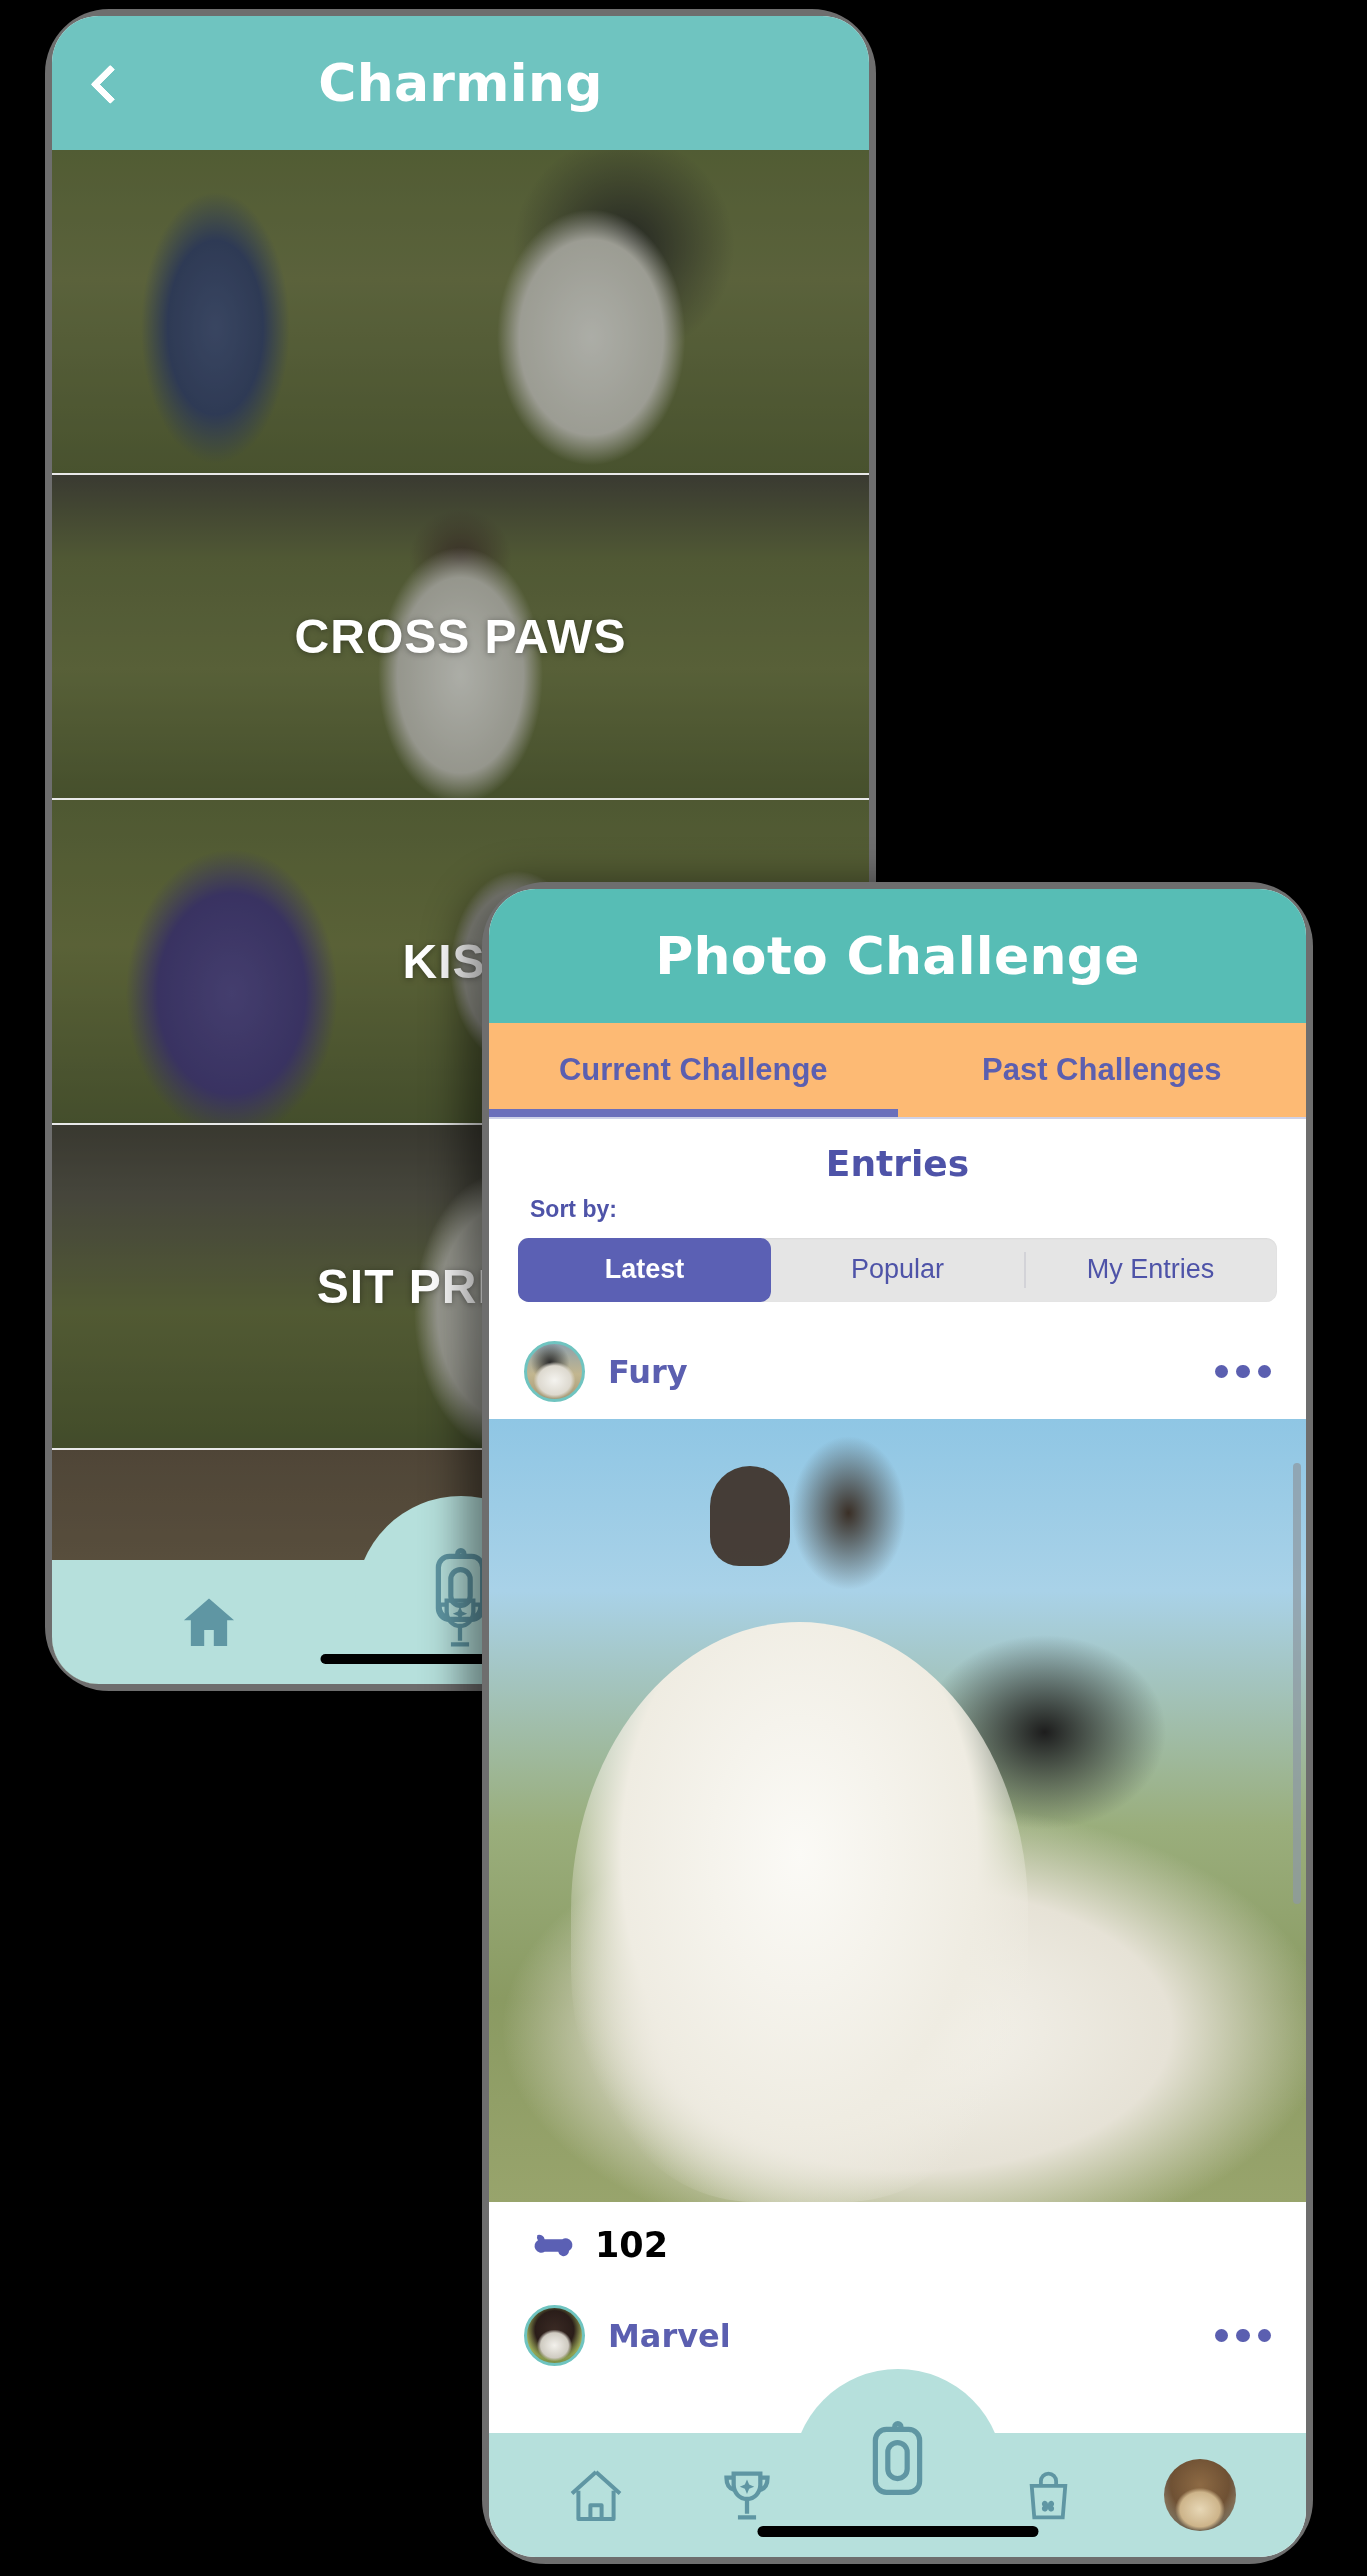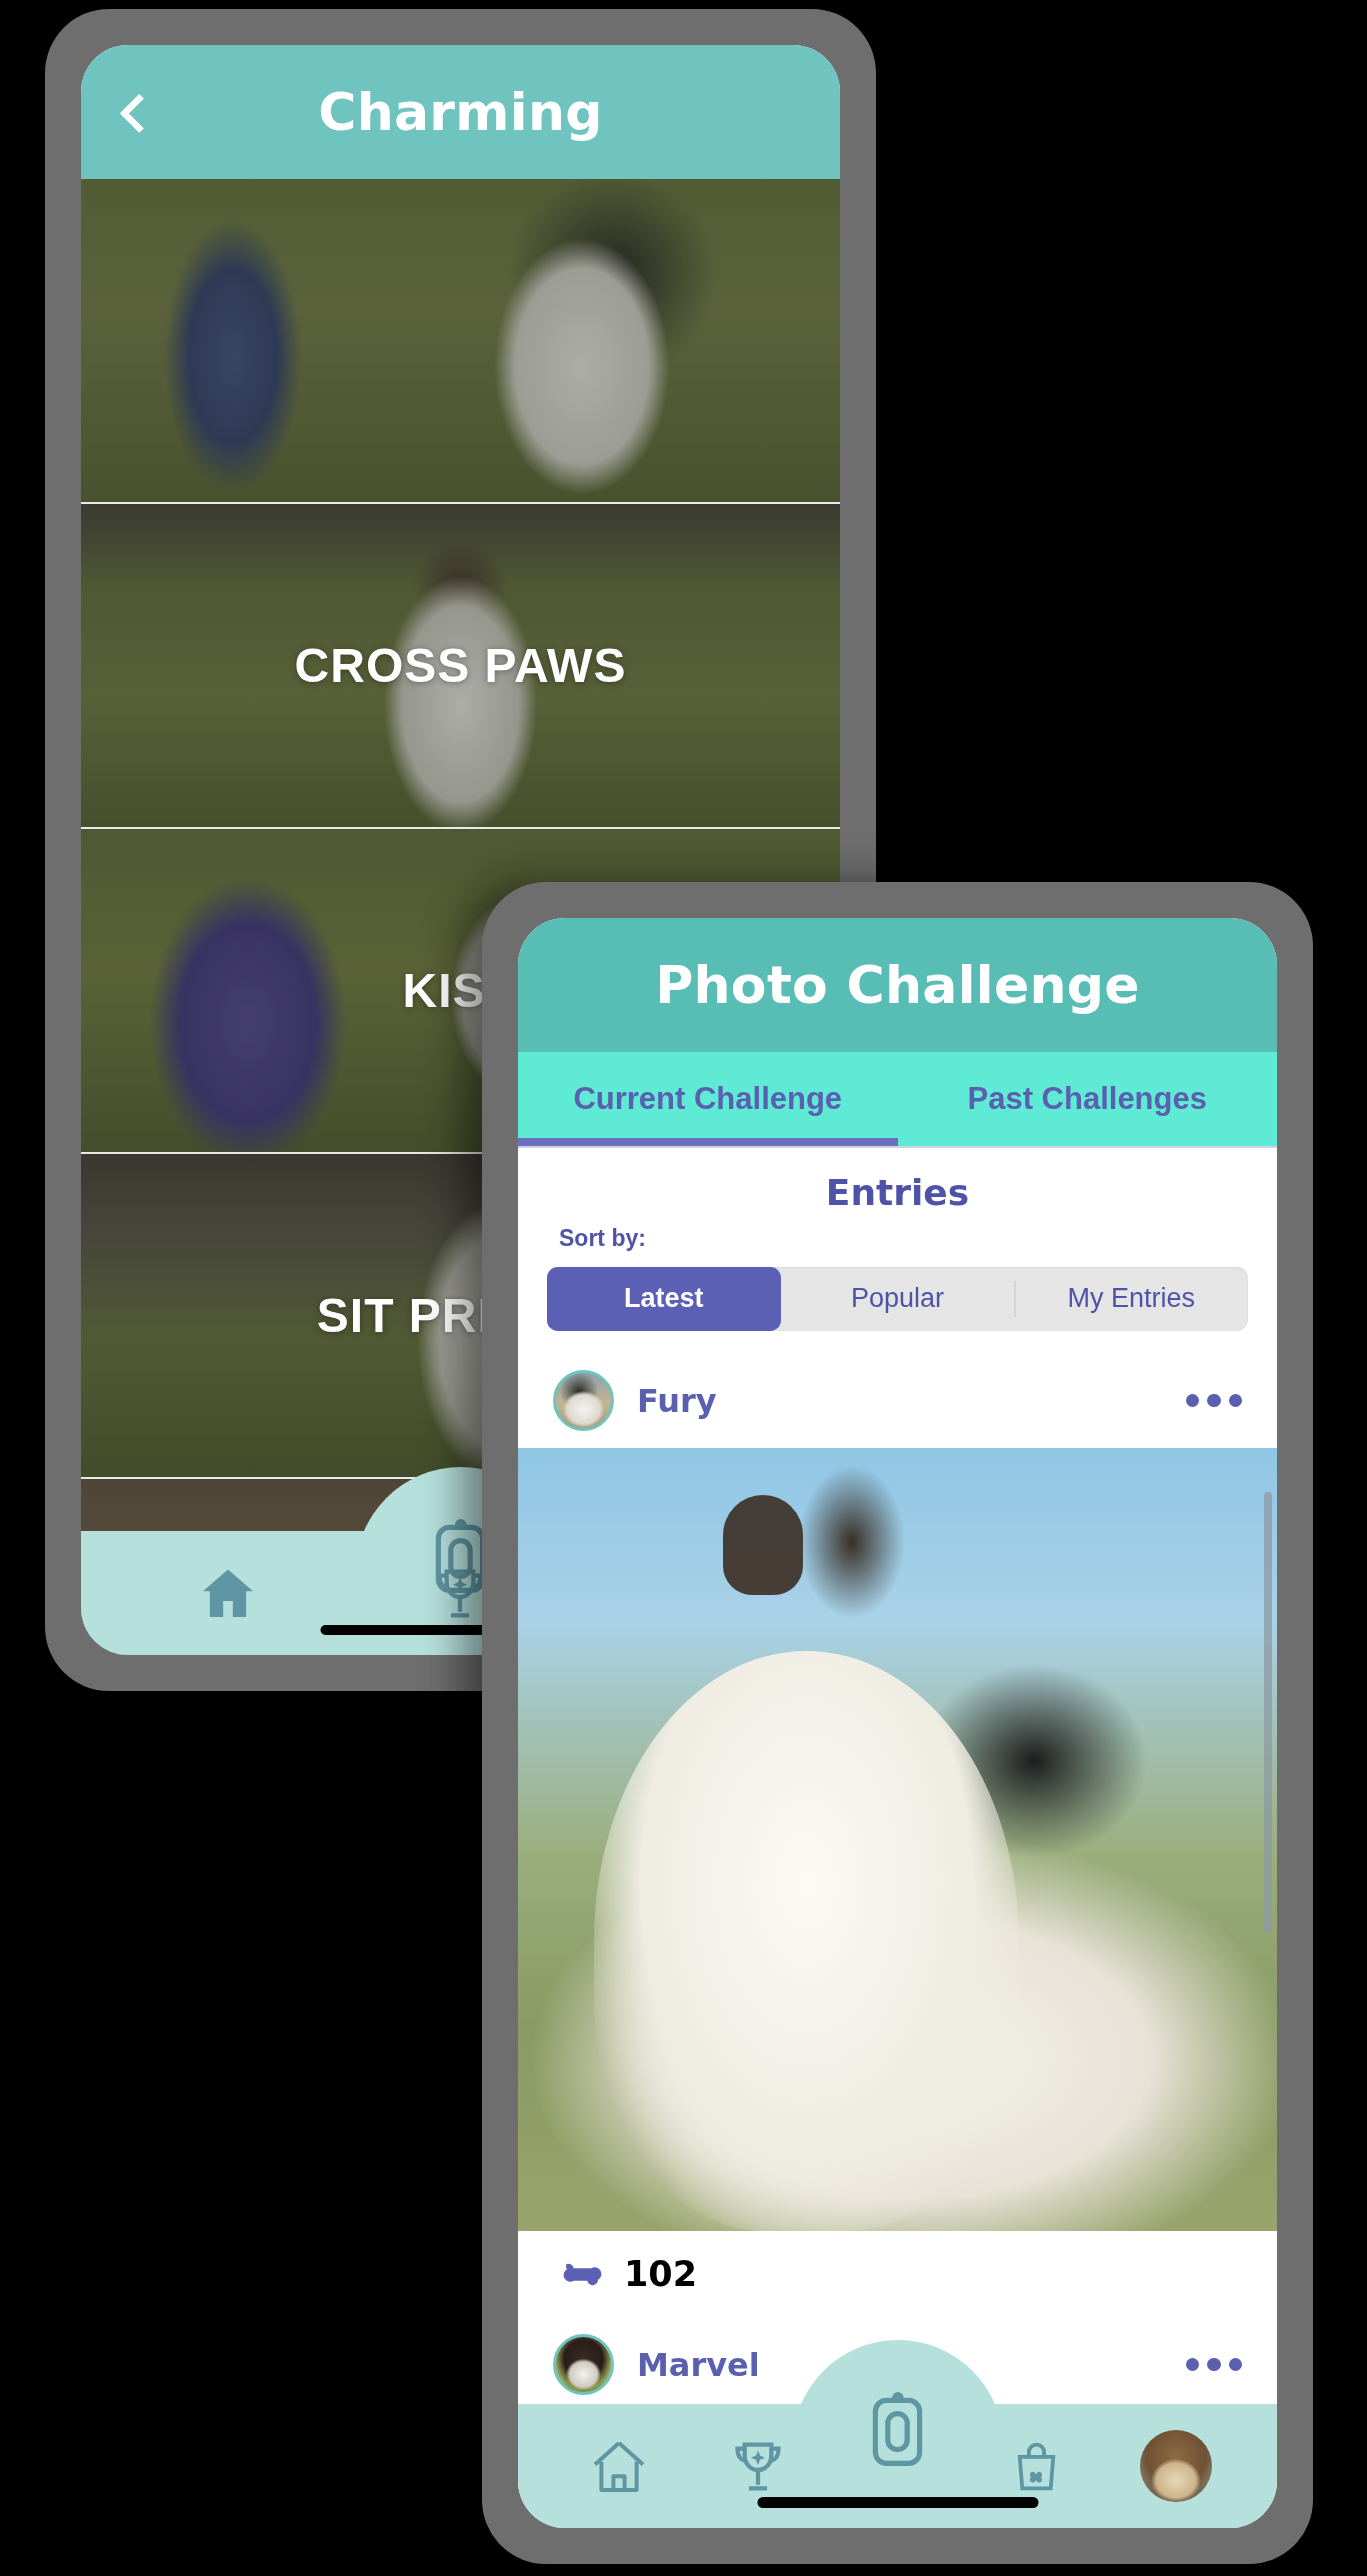--- a/index.html
+++ b/index.html
@@ -2,21 +2,21 @@
 <html style="font-size:10.7px"><head>
 <meta charset="utf-8">
 <style>
   html,body{margin:0;padding:0;background:#000;}
   body{
     width:1368px;height:2576px;position:relative;overflow:hidden;
     font-family:"Liberation Sans", sans-serif;
   }
 
   
-  .phone{position:absolute;background:#6e6e6e;border-radius:64px;box-sizing:border-box;padding:36px;}
+  .phone{position:absolute;background:#6e6e6e;border-radius:64px;box-sizing:border-box;padding:7px;}
   .screen{position:relative;width:100%;height:100%;background:#fff;border-radius:47px;overflow:hidden;}
 
   #phone-one{left:45px;top:9.4px;width:831px;height:1682px;}
   #phone-two{left:482px;top:882px;width:831px;height:1682px;box-shadow:-20px 0 40px rgba(0,0,0,.45);}
 
   
   .appbar{position:relative;height:134px;background:#6fc4c0;display:flex;align-items:center;justify-content:center;}
   .appbar.teal2{background:#57bdb5;}
   .appbar-title{color:#fff;font-size:52px;font-weight:700;letter-spacing:0.3px;
     font-family:"DejaVu Sans", sans-serif;}
@@ -64,21 +64,21 @@
      display:flex;align-items:center;justify-content:center;cursor:pointer;}
   .home-indicator{position:absolute;left:50%;transform:translateX(-50%);bottom:20px;width:281px;height:10.7px;
      background:#000;border-radius:6.7px;}
   .nav-avatar{width:72px;height:72px;border-radius:50%;overflow:hidden;
      background:
        radial-gradient(ellipse 46% 40% at 50% 70%, #e7d7b6 0%, #cdb48a 60%, transparent 75%),
        radial-gradient(circle at 50% 36%, #8d6a44 0%, #6f5134 50%, transparent 70%),
        linear-gradient(180deg,#5a6172 0%,#8a7a62 55%,#6c5f4c 100%);}
 
   
-  .tabs{display:flex;height:94px;background:#5eead4;position:relative;border-bottom:2.7px solid #cfd2e8;}
+  .tabs{display:flex;height:94px;background:#fdba74;position:relative;border-bottom:2.7px solid #cfd2e8;}
   .tab{flex:1;display:flex;align-items:center;justify-content:center;color:#5b5fb0;
        font-size:31px;font-weight:700;cursor:pointer;font-family:"Liberation Sans",sans-serif;}
   .tab-underline{position:absolute;left:0;bottom:0;width:50%;height:8px;background:#6b6fbb;}
 
   .entries-title{text-align:center;color:#4e53a8;font-size:36px;font-weight:700;padding:24px 0 4px;
      font-family:"DejaVu Sans",sans-serif;}
   .sortby{color:#4e53a8;font-size:23px;font-weight:700;padding:8px 0 0 41px;}
 
   .segmented{margin:14.7px 29px 0 29px;height:64px;background:#e5e5e5;border-radius:10.7px;display:flex;
      align-items:center;box-shadow:inset 0 0.7px 2px rgba(0,0,0,.06);}

